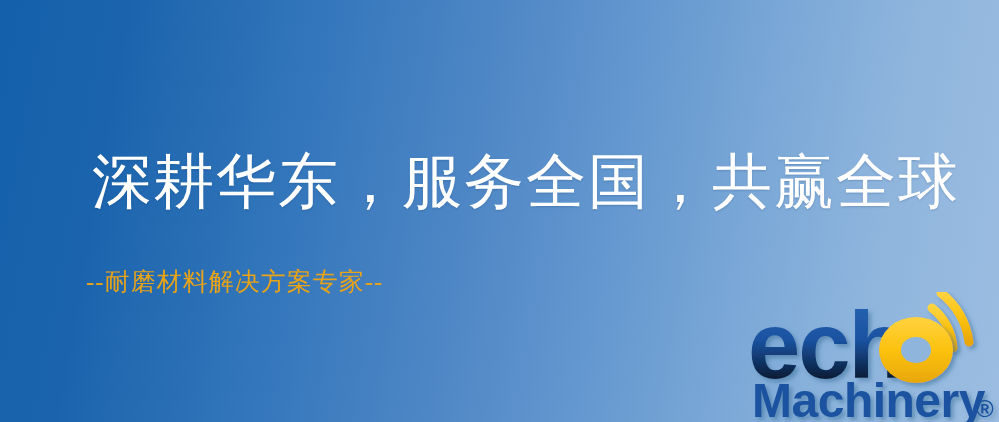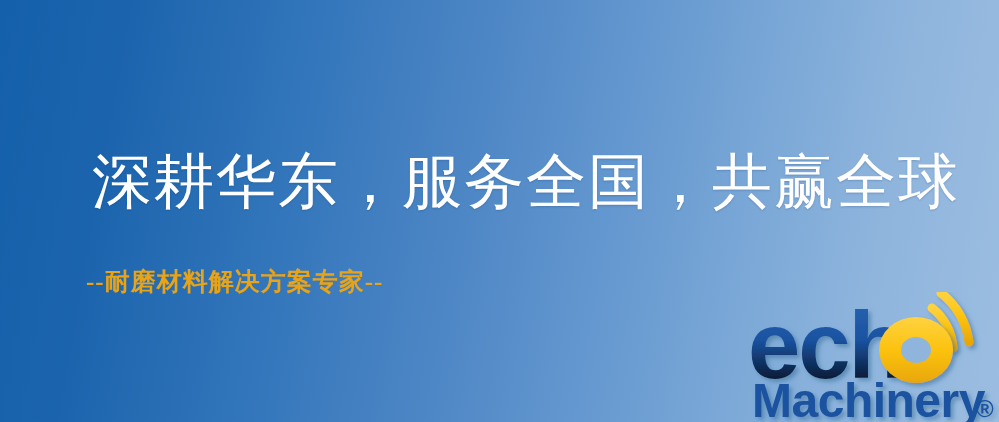--- a/index.html
+++ b/index.html
@@ -48,21 +48,21 @@
   #subtitle {
     position: absolute;
     left: 86px;
     top: 268px;
     color: #e9a317;
     font-family: "Liberation Serif", "DejaVu Serif", serif;
     font-size: 25px;
     line-height: 1.1;
     letter-spacing: 1px;
     white-space: nowrap;
-    font-weight: 700;
+    font-weight: 400;
   }
 
   
   #logo {
     position: absolute;
     left: 748px;
     top: 292px;
     width: 251px;
     height: 130px;
   }

